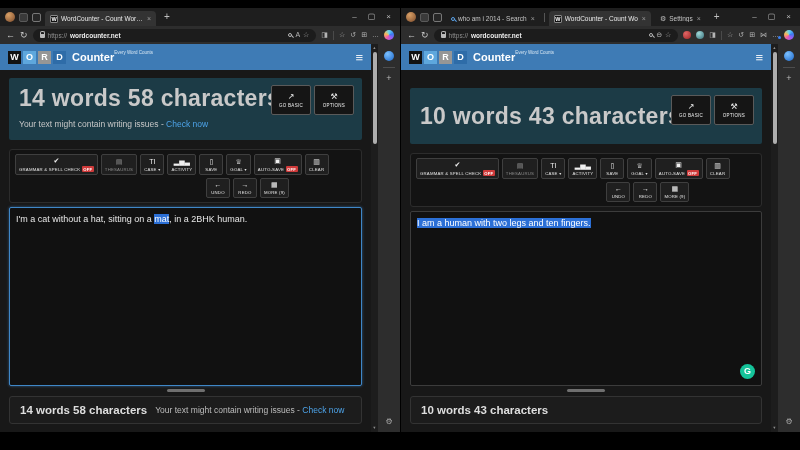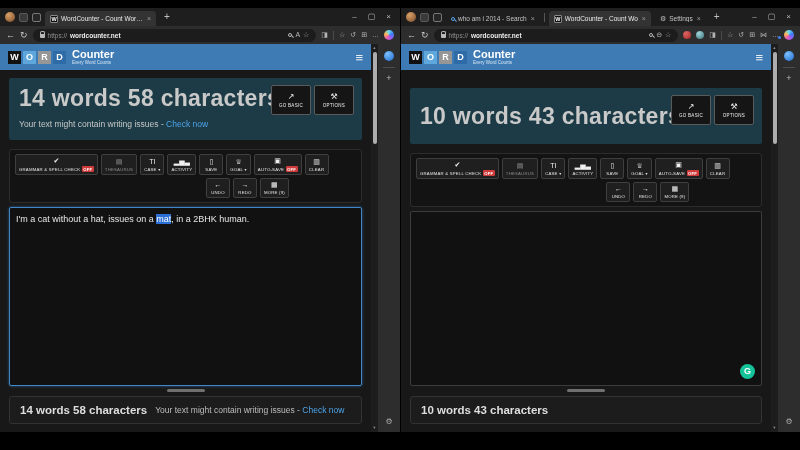--- a/index.html
+++ b/index.html
@@ -61,21 +61,21 @@
   .sdiv{width:12px;height:1px;background:#4d4d4d}
   .splus{color:#b9b9b9;font-size:9px;line-height:9px}
   .sflex{flex:1}
   .sgear{color:#a8a8a8;font-size:8px;line-height:8px}
 
   
   .wchead{height:26px;background:var(--header_blue,#3e7bb5);display:flex;align-items:center;padding:0 8px;flex:none}
   .logo{display:flex;gap:2px;align-items:center}
   .lb{width:13px;height:13px;display:flex;align-items:center;justify-content:center;color:#fff;font-weight:bold;font-size:9px;flex:none}
   .lb-w{background:#111}.lb-o{background:var(--logo_o,#5ea7dd)}.lb-r{background:var(--logo_r,#969696)}.lb-d{background:var(--logo_d,#2e6ca8)}
-  .logotxt{margin-left:4px;display:flex;flex-direction:column;line-height:1.1}
+  .logotxt{margin-left:4px;display:flex;flex-direction:row;line-height:1.1}
   .lname{color:#fff;font-size:11px;font-weight:bold}
   .ltag{color:#d8e7f3;font-size:4.5px}
   .burger{margin-left:auto;color:#e8eef5;font-size:13px;line-height:13px}
 
   .content{flex:1;display:flex;flex-direction:column;padding:0 9px;min-height:0}
   .panel{background:var(--panel_teal,#1c3b46);border-radius:2px;padding:6px 10px;position:relative;flex:none}
   .panelA{margin-top:8px;height:62px}
   .panelB{margin-top:18px;height:56px;display:flex;align-items:center}
   .headline{font-size:23px;font-weight:bold;color:#c9c9c9;letter-spacing:0.3px;margin-top:1px}
   .pbtns{position:absolute;top:7px;right:8px;display:flex;gap:3px}
@@ -255,21 +255,21 @@
                   <div class="tbtn">
                     <span class="tbi">▦</span>
                     <span class="tbl">
                       <span>MORE (9)</span>
                     </span>
                   </div>
                 </div>
               </div>
 
             <div class="editor focused">
-              <p><span>I'm a cat without a hat, issues on a </span><span class="sel">mat</span><span>, in a 2BHK human.</span></p>
+              <p><span>I'm a cat without a hat, sitting on a </span><span class="sel">mat</span><span>, in a 2BHK human.</span></p>
             </div>
 
             <div class="handle"></div>
 
             <div class="footerbar">
               <span class="fcount">14 words 58 characters</span>
               <span class="fnotice">
                 <span>Your text might contain writing issues -</span>
                 <a class="link">Check now</a>
               </span>
@@ -447,20 +447,21 @@
                   <div class="tbtn">
                     <span class="tbi">▦</span>
                     <span class="tbl">
                       <span>MORE (9)</span>
                     </span>
                   </div>
                 </div>
               </div>
 
             <div class="editor">
+              <p><span class="sel">I am a human with two legs and ten fingers.</span></p>
               <span class="grammarly">G</span>
             </div>
 
             <div class="handle"></div>
 
             <div class="footerbar">
               <span class="fcount">10 words 43 characters</span>
             </div>
           </div>
         </div>

